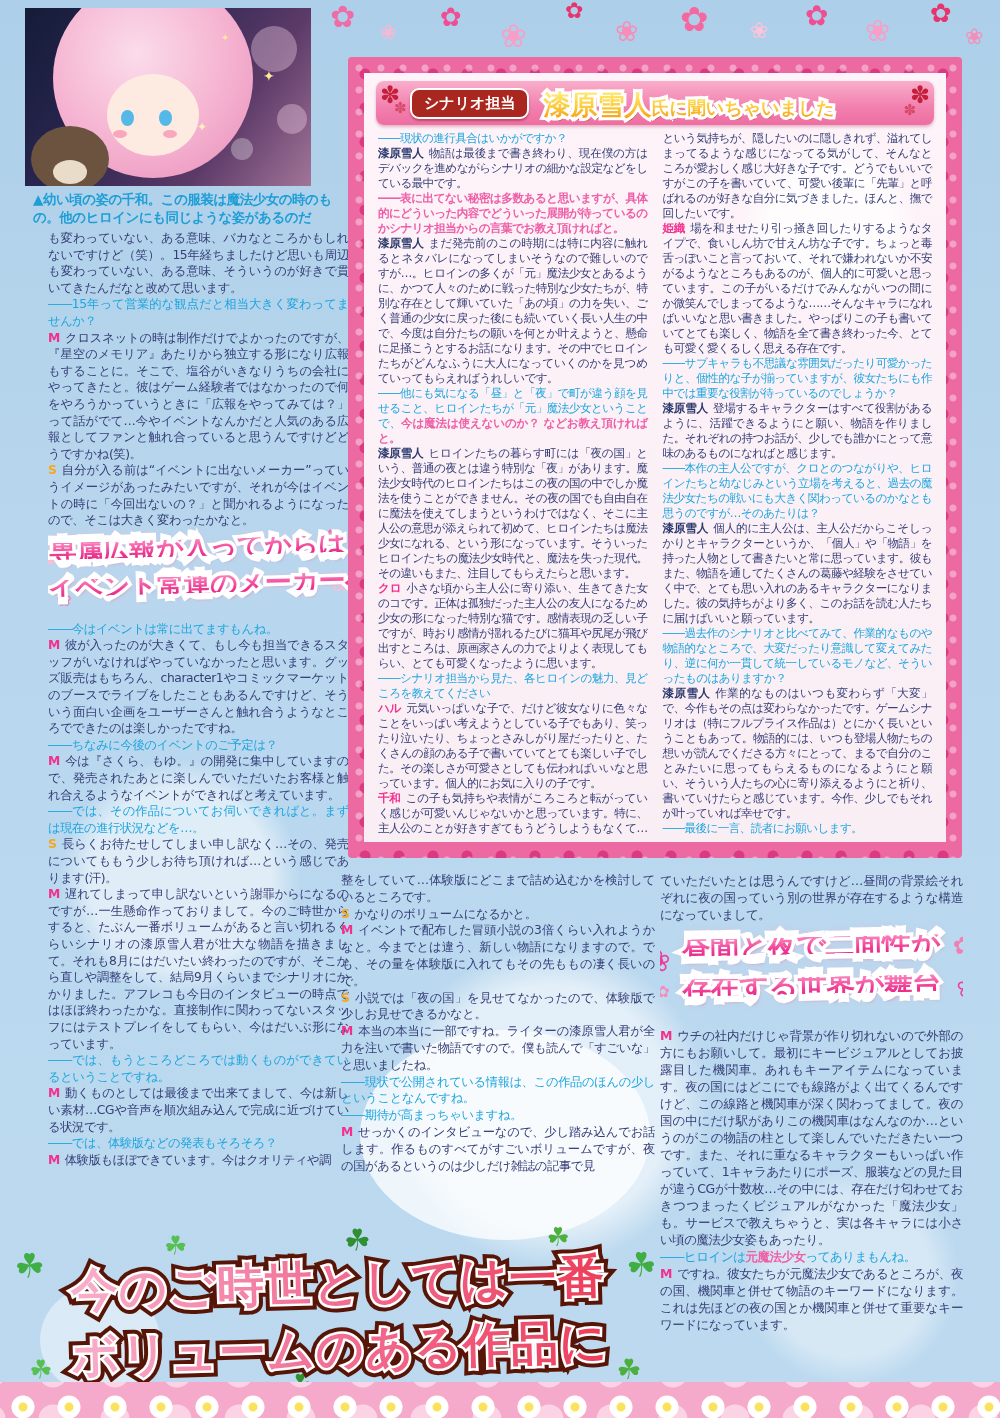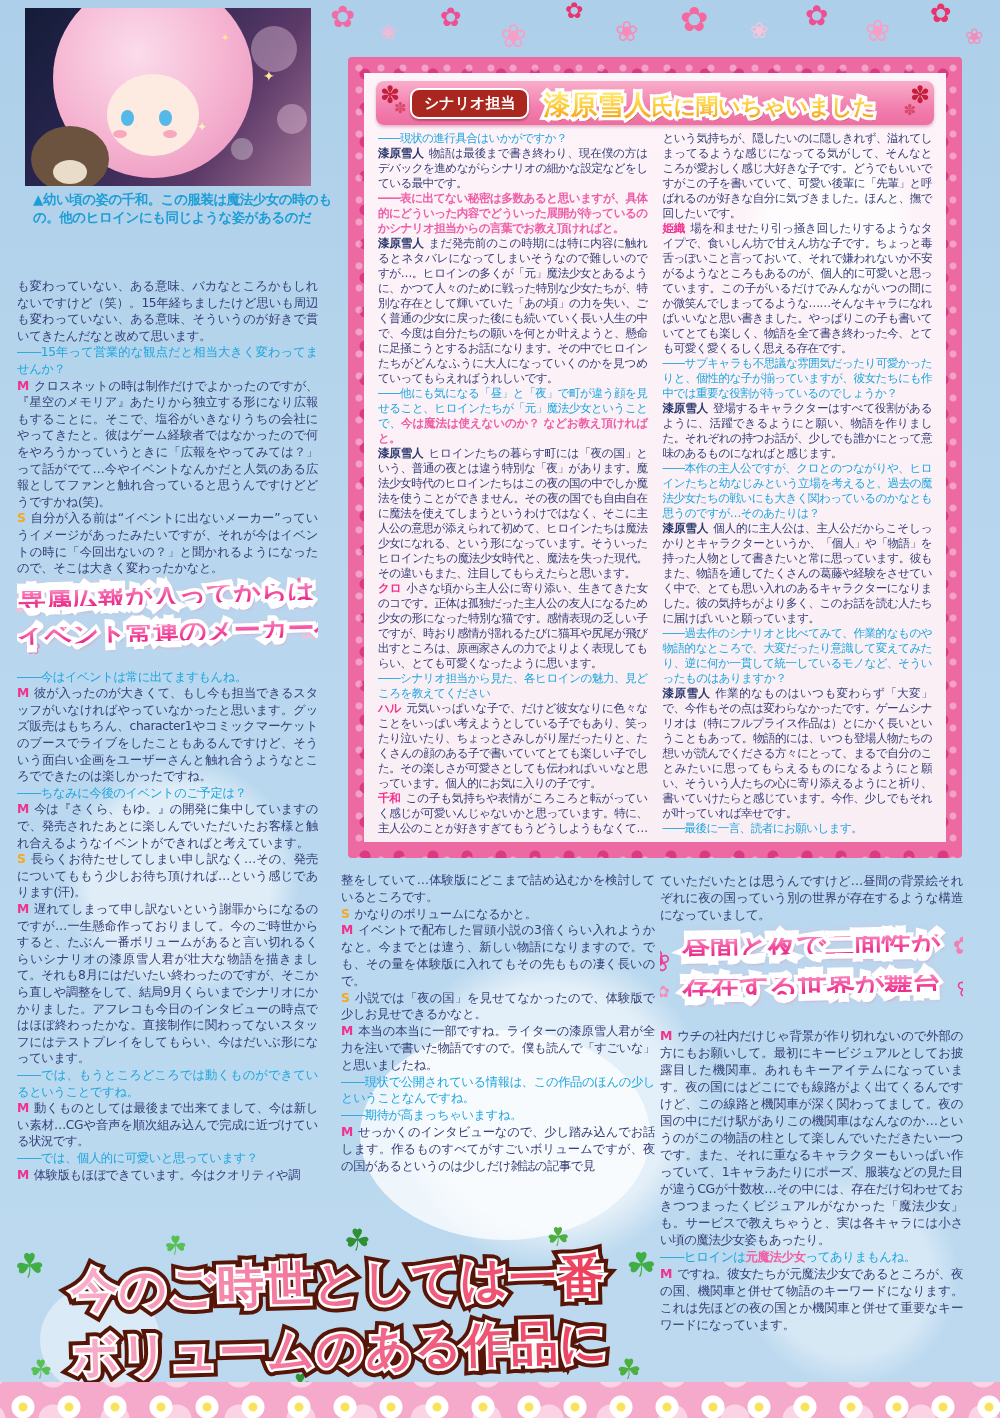--- a/index.html
+++ b/index.html
@@ -18,22 +18,22 @@
   .para{margin:0; text-align:justify;}
   .t{color:#353e77;}
   .q{color:#1ea5de; font-weight:400;}
   .qp{color:#ee5fa7; font-weight:700;}
   .lead{font-weight:700; margin-right:5px;}
   .lead.m{color:#f2318e;}
   .lead.s{color:#f6a81c;}
   .lead.navy{color:#2c3a6e;}
   .lead.pink{color:#f2318e;}
 
-  .col-left{position:absolute; left:17px; top:230px; width:301px; height:1018px;
-    font-size:12.3px; line-height:16.6px; letter-spacing:-0.4px; overflow:hidden;margin-top:48px;}
+  .col-left{position:absolute; left:48px; top:230px; width:301px; height:1018px;
+    font-size:12.3px; line-height:16.6px; letter-spacing:-0.4px; overflow:hidden;}
   .caption{position:absolute; left:33px; top:190px; width:302px;
     color:#1e9ed6; font-weight:700; font-size:13.5px; line-height:18px; letter-spacing:-0.5px;}
 
   
   .photo{position:absolute; left:25px; top:8px; width:286px; height:178px; overflow:hidden;
     background:linear-gradient(125deg,#141c38 0%,#2a2550 35%,#5c3a68 70%,#a27598 100%);}
   .photo div{position:absolute; border-radius:50%;}
   .ph-hair{width:200px;height:200px; left:28px; top:-30px;
     background:radial-gradient(circle at 42% 38%, #fbdcEB 0%, #f5b2d0 55%, #e68db8 100%);}
   .ph-face{width:92px;height:82px; left:82px; top:66px; background:#fdeae1;}
@@ -61,21 +61,21 @@
     display:flex; align-items:center; box-shadow:0 2px 3px rgba(180,60,110,.35);}
   .badge{margin-left:34px; background:#a9271f; color:#fff; font-weight:700; font-size:15px;
     padding:4px 12px; border-radius:9px; border:2px solid #fff; white-space:nowrap;
     box-shadow:0 2px 2px rgba(120,20,20,.4);}
   .bt-wrap{position:relative; margin-left:14px; font-weight:700; font-size:27px; letter-spacing:0px; white-space:nowrap;}
   .bt-back{position:absolute; left:0; top:-16px; -webkit-text-stroke:6px #ffffff; color:#fff;
     text-shadow:2px 3px 0 #9c5a10;}
   .bt-front{position:absolute; left:0; top:-16px;
     background:linear-gradient(180deg,#ffe76e 20%,#fdc93a 55%,#f59c18 90%);
     -webkit-background-clip:text; background-clip:text; color:transparent;}
-  .bt-small{font-size:22px;}
+  .bt-small{font-size:18px;}
   .frame-cols{column-count:2; column-gap:15px; height:706px; overflow:hidden;
     font-size:11.6px; line-height:15px; letter-spacing:-0.6px; padding:0 4px;}
 
   
   .hl{position:relative; text-align:center; font-weight:700;}
   .hl-line{position:relative; height:36px;}
   .hl-back,.hl-front{position:absolute; left:0; right:0; white-space:nowrap;}
   .hl-back{-webkit-text-stroke:7px #fff; color:#fff; text-shadow:0 0 10px #f7abcd, 2px 3px 3px rgba(205,70,130,.55);}
   .hl-front{background:linear-gradient(180deg,#f97ab8 10%,#ef3b94 70%,#e82a88 100%);
     -webkit-background-clip:text; background-clip:text; color:transparent;}
@@ -168,25 +168,26 @@
       <div class="hl-line">
           <span class="hl-back">イベント常連のメーカーへ</span>
           <span class="hl-front">イベント常連のメーカーへ</span>
         </div>
     </div>
     <div>
         <p class="para"><span class="q">――今はイベントは常に出てますもんね。</span></p>
         <p class="para"><b class="lead m">M</b><span class="t">彼が入ったのが大きくて、もし今も担当できるスタッフがいなければやっていなかったと思います。グッズ販売はもちろん、character1やコミックマーケットのブースでライブをしたこともあるんですけど、そういう面白い企画をユーザーさんと触れ合うようなところでできたのは楽しかったですね。</span></p>
         <p class="para"><span class="q">――ちなみに今後のイベントのご予定は？</span></p>
         <p class="para"><b class="lead m">M</b><span class="t">今は『さくら、もゆ。』の開発に集中していますので、発売されたあとに楽しんでいただいたお客様と触れ合えるようなイベントができればと考えています。</span></p>
+        <p class="para"><span class="q">――では、その作品についてお伺いできればと。まずは現在の進行状況などを…。</span></p>
         <p class="para"><b class="lead s">S</b><span class="t">長らくお待たせしてしまい申し訳なく…その、発売についてももう少しお待ち頂ければ…という感じであります(汗)。</span></p>
         <p class="para"><b class="lead m">M</b><span class="t">遅れてしまって申し訳ないという謝罪からになるのですが…一生懸命作っておりまして。今のご時世からすると、たぶん一番ボリュームがあると言い切れるくらいシナリオの漆原雪人君が壮大な物語を描きまして。それも8月にはだいたい終わったのですが、そこから直しや調整をして、結局9月くらいまでシナリオにかかりました。アフレコも今日のインタビューの時点ではほぼ終わったかな。直接制作に関わってないスタッフにはテストプレイをしてもらい、今はだいぶ形になっています。</span></p>
         <p class="para"><span class="q">――では、もうところどころでは動くものができているということですね。</span></p>
         <p class="para"><b class="lead m">M</b><span class="t">動くものとしては最後まで出来てまして、今は新しい素材…CGや音声を順次組み込んで完成に近づけている状況です。</span></p>
-        <p class="para"><span class="q">――では、個人的に可愛いと思っています？</span></p>
+        <p class="para"><span class="q">――では、体験版などの発表もそろそろ？</span></p>
         <p class="para"><b class="lead m">M</b><span class="t">体験版もほぼできています。今はクオリティや調</span></p>
       </div>
   </div>
 
   <div class="frame">
     <div class="frame-inner">
       <div class="banner">
         <span class="deco" style="left:4px;top:2px;font-size:24px;color:#c4203c;">✽</span>
         <span class="deco" style="left:18px;top:20px;font-size:15px;color:#d8486a;">✽</span>
         <span class="deco" style="right:4px;top:2px;font-size:24px;color:#c4203c;">✽</span>

